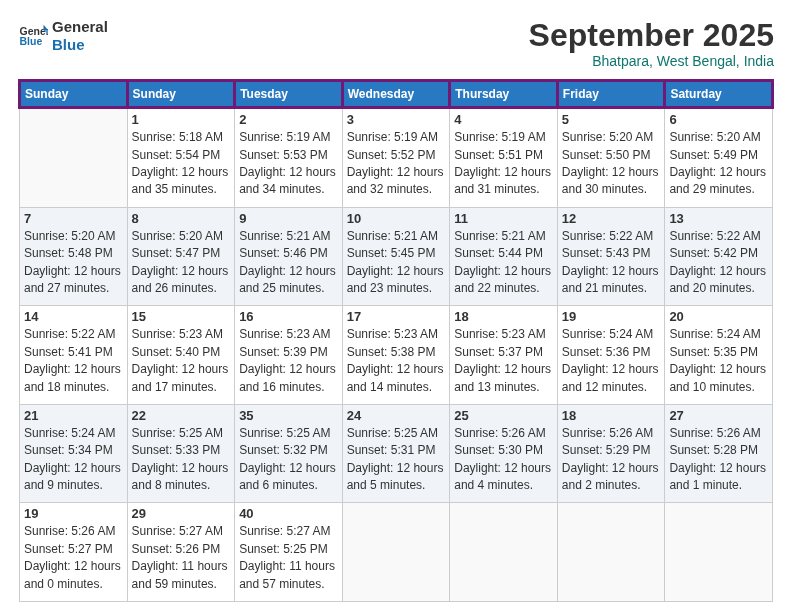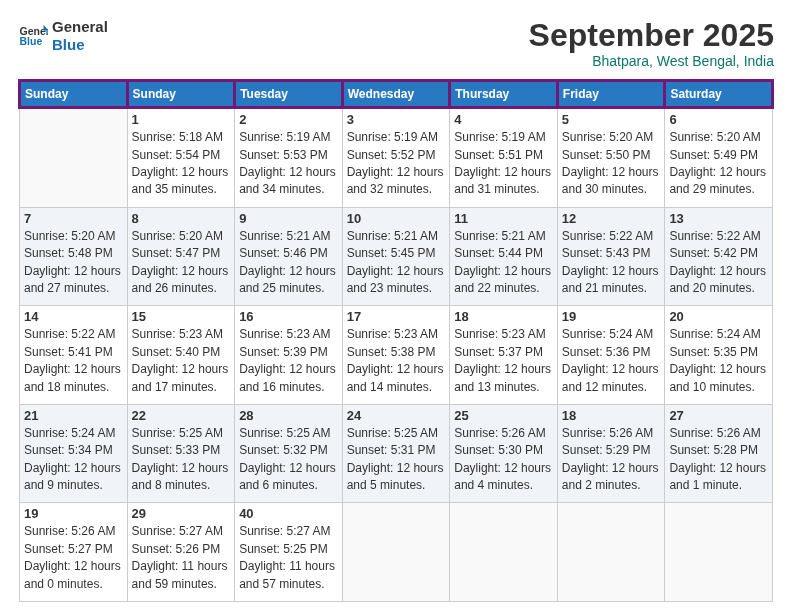--- a/index.html
+++ b/index.html
@@ -220,21 +220,21 @@
         <tr class="row-shaded">
           <td>
             <span class="day-number">21</span>
             <div class="day-info">Sunrise: 5:24 AM<br>Sunset: 5:34 PM<br>Daylight: 12 hours<br>and 9 minutes.</div>
           </td>
           <td>
             <span class="day-number">22</span>
             <div class="day-info">Sunrise: 5:25 AM<br>Sunset: 5:33 PM<br>Daylight: 12 hours<br>and 8 minutes.</div>
           </td>
           <td>
-            <span class="day-number">28</span>
+            <span class="day-number">35</span>
             <div class="day-info">Sunrise: 5:25 AM<br>Sunset: 5:32 PM<br>Daylight: 12 hours<br>and 6 minutes.</div>
           </td>
           <td>
             <span class="day-number">24</span>
             <div class="day-info">Sunrise: 5:25 AM<br>Sunset: 5:31 PM<br>Daylight: 12 hours<br>and 5 minutes.</div>
           </td>
           <td>
             <span class="day-number">25</span>
             <div class="day-info">Sunrise: 5:26 AM<br>Sunset: 5:30 PM<br>Daylight: 12 hours<br>and 4 minutes.</div>
           </td>

